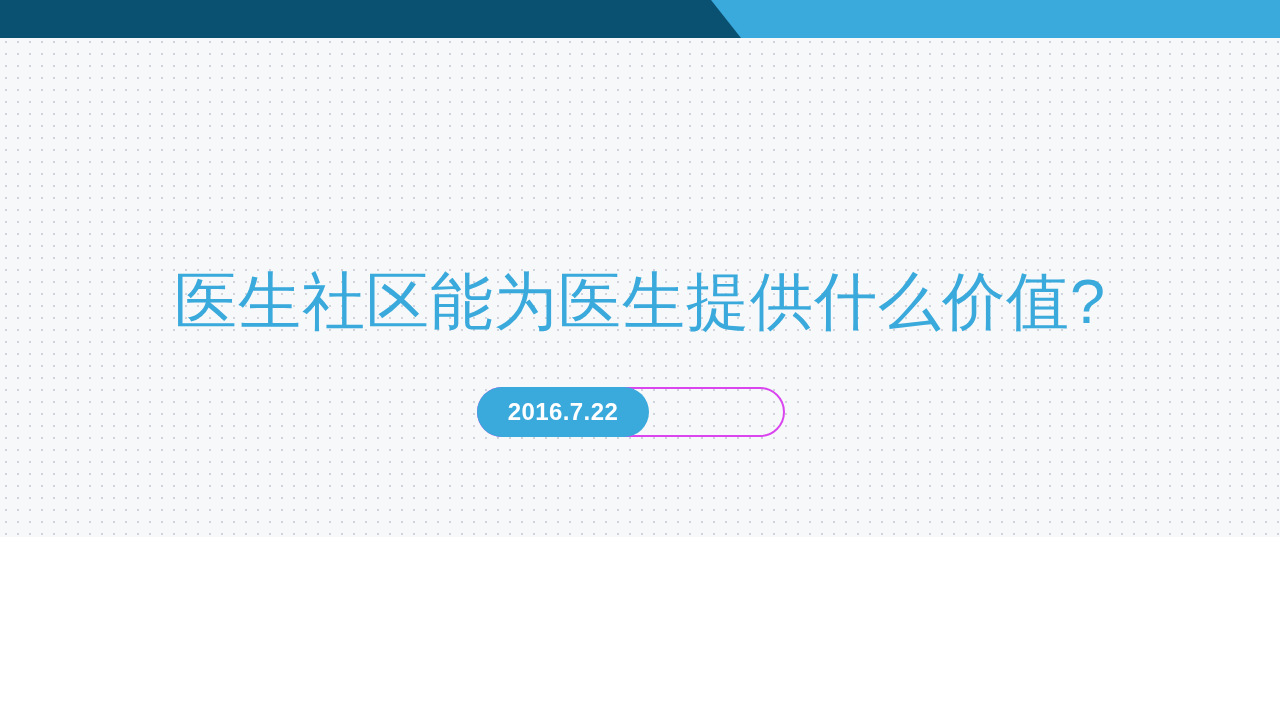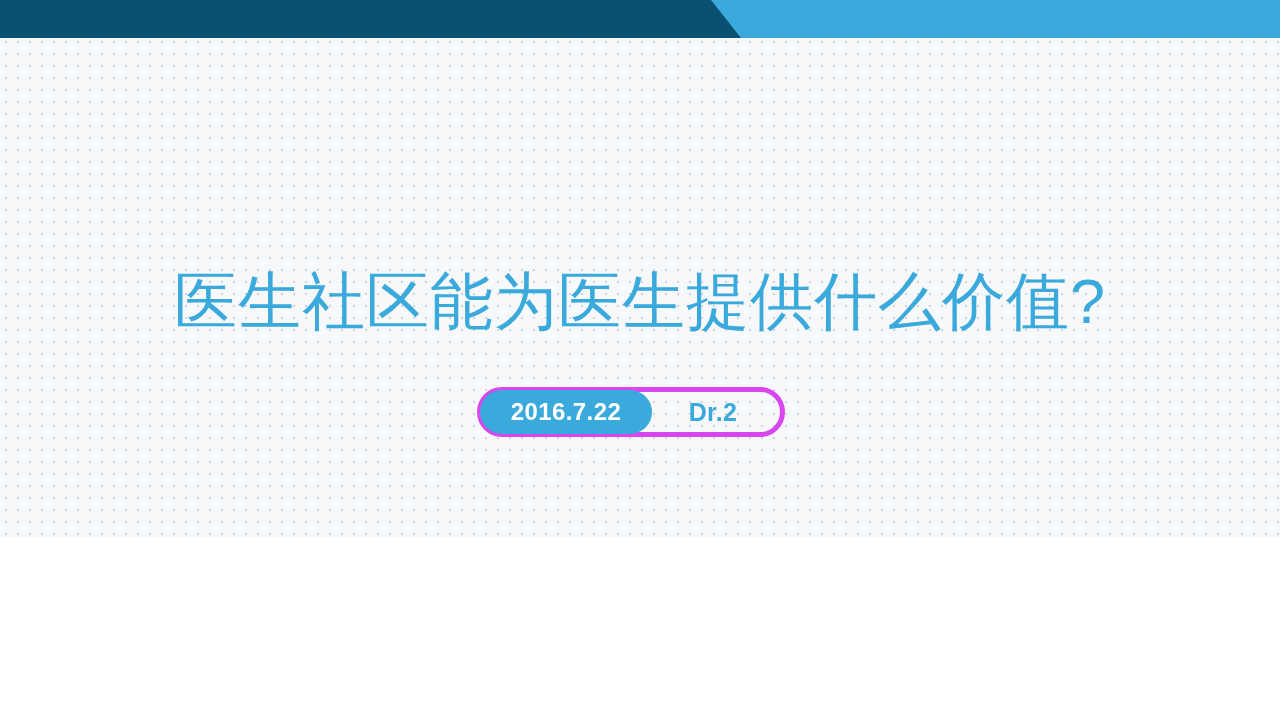--- a/index.html
+++ b/index.html
@@ -79,21 +79,21 @@
   }
 
   
   #badge {
     position: absolute;
     left: 477px;
     top: 387px;
     width: 308px;
     height: 50px;
     box-sizing: border-box;
-    border: 5px solid #d946ef;
+    border: 2px solid #d946ef;
     border-radius: 25px;
     display: flex;
     align-items: stretch;
     background: transparent;
   }
   #badge-date {
     flex: 0 0 172px;
     margin: -2px 0 -2px -2px;
     border-radius: 25px;
     background: #3aa9dc;
@@ -159,21 +159,20 @@
     <div class="band" id="top-band-light"></div>
     <div class="band" id="top-band-dark"></div>
   </div>
 
   <div id="title-block">
     <h1 id="slide-title">医生社区能为医生提供什么价值?</h1>
   </div>
 
   <div id="badge">
     <div id="badge-date">2016.7.22</div>
-    <div id="badge-author">Dr.2</div>
   </div>
 
   <div id="bottom-art">
     <div class="shape" id="shape-dark-main"></div>
     <div class="shape" id="shape-dark-left"></div>
     <div class="shape" id="shape-light"></div>
   </div>
 
 </div>
 

